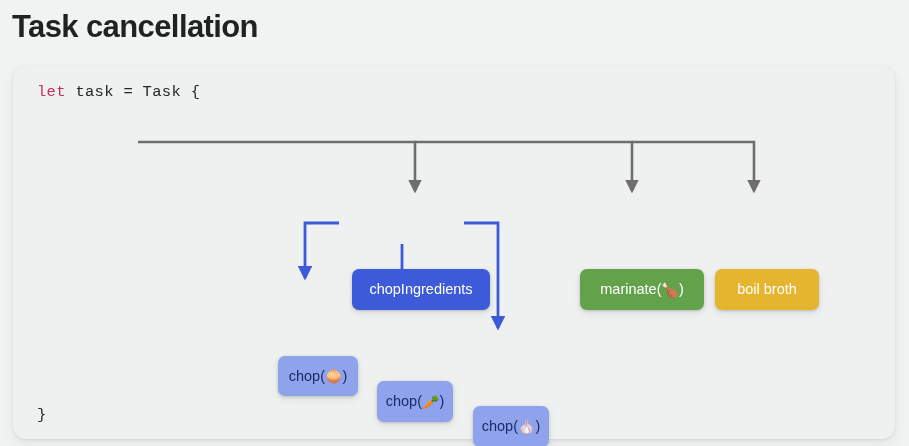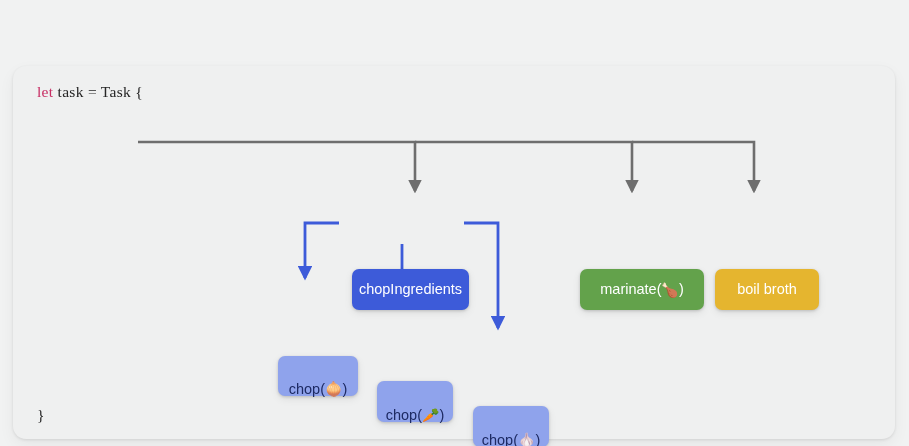--- a/index.html
+++ b/index.html
@@ -30,21 +30,21 @@
   .code-card {
     position: absolute;
     left: 13px; top: 66px;
     width: 882px; height: 373px;
     background: #eff0f0;
     border-radius: 13px;
     box-shadow: 0 1px 3px rgba(0,0,0,0.10), 0 6px 16px rgba(0,0,0,0.05);
   }
   .code-line {
     position: absolute;
-    font-family: Liberation Serif, serif;
+    font-family: Liberation Mono, monospace;
     font-size: 15.5px;
     color: #262626;
     white-space: pre;
     letter-spacing: 0.3px;
   }
   .code-line.open { left: 24px; top: 17px; }
   .code-line.close { left: 24px; top: 340px; }
   .kw { color: #c72d63; }
   
   .diagram {
@@ -69,41 +69,41 @@
     box-shadow: 0 1px 3px rgba(0,0,0,0.17), 0 3px 8px rgba(0,0,0,0.08);
   }
   .node.gray   { background: #6e6e6e; }
   .node.blue   { background: #3d5bd9; }
   .node.green  { background: #63a council; }
   .node.green  { background: #63a24b; }
   .node.yellow { background: #e5b52f; }
   .node.lightblue {
     background: #8fa3ec;
     color: #1d2a63;
-    align-items: flex-end;
   }
   
   #node-makesoup        { left: 138px; top: 122px; width: 120px; height: 40px; }
-  #node-chopingredients { left: 339px; top: 203px; width: 117px; height: 41px; }
+  #node-chopingredients { left: 339px; top: 203px; width: 138px; height: 41px; }
   #node-marinate        { left: 567px; top: 203px; width: 124px; height: 41px; }
   #node-boilbroth       { left: 702px; top: 203px; width: 104px; height: 41px; }
   #node-chop-onion      { left: 265px; top: 290px; width:  80px; height: 40px; }
   #node-chop-carrot     { left: 364px; top: 315px; width:  76px; height: 41px; }
   #node-chop-garlic     { left: 460px; top: 340px; width:  76px; height: 41px; }
 
   .node .emoji {
     font-family: "DejaVu Sans", sans-serif;
     font-size: 14px;
   }
 </style>
 </head>
 <body>
 
 <div id="root">
 
+  <div class="page-title">Task cancellation</div>
 
   <div class="code-card">
 
     <div class="code-line open"><span class="kw">let</span><span> task = Task {</span></div>
 
     <div class="code-line close">}</div>
 
     <div class="diagram">
       <svg width="882" height="373" viewBox="0 0 882 373" xmlns="http://www.w3.org/2000/svg">
         <defs>

